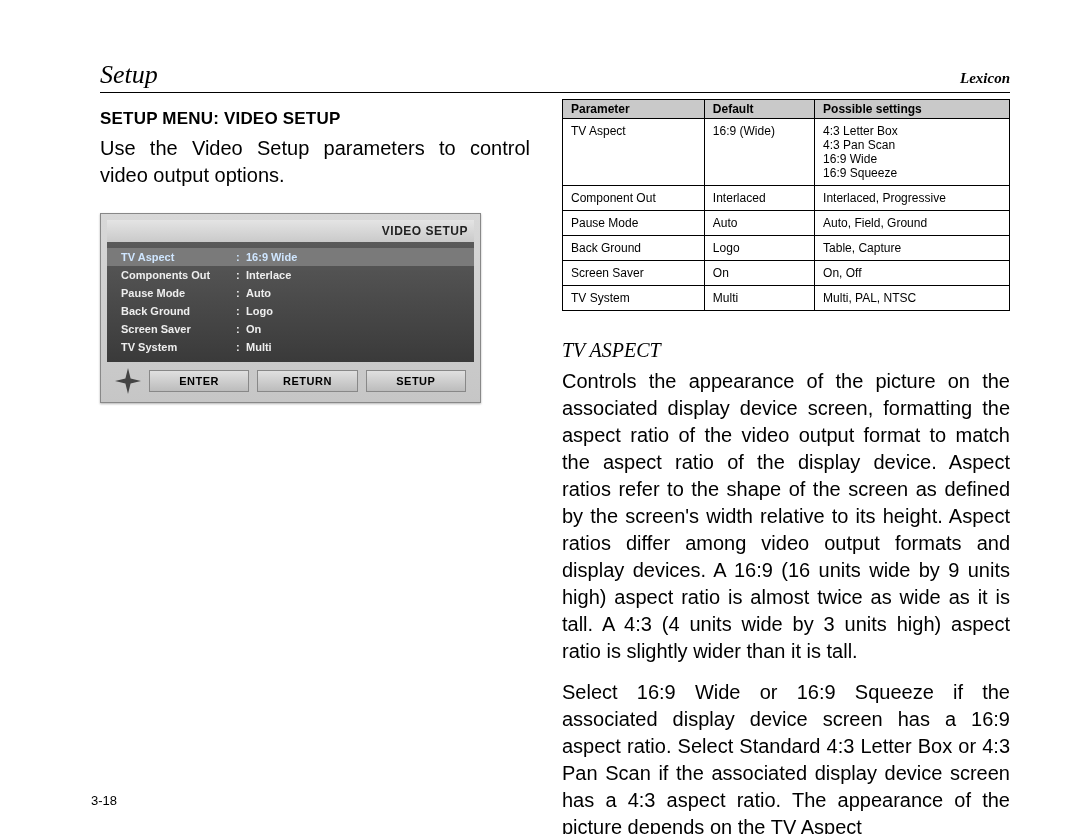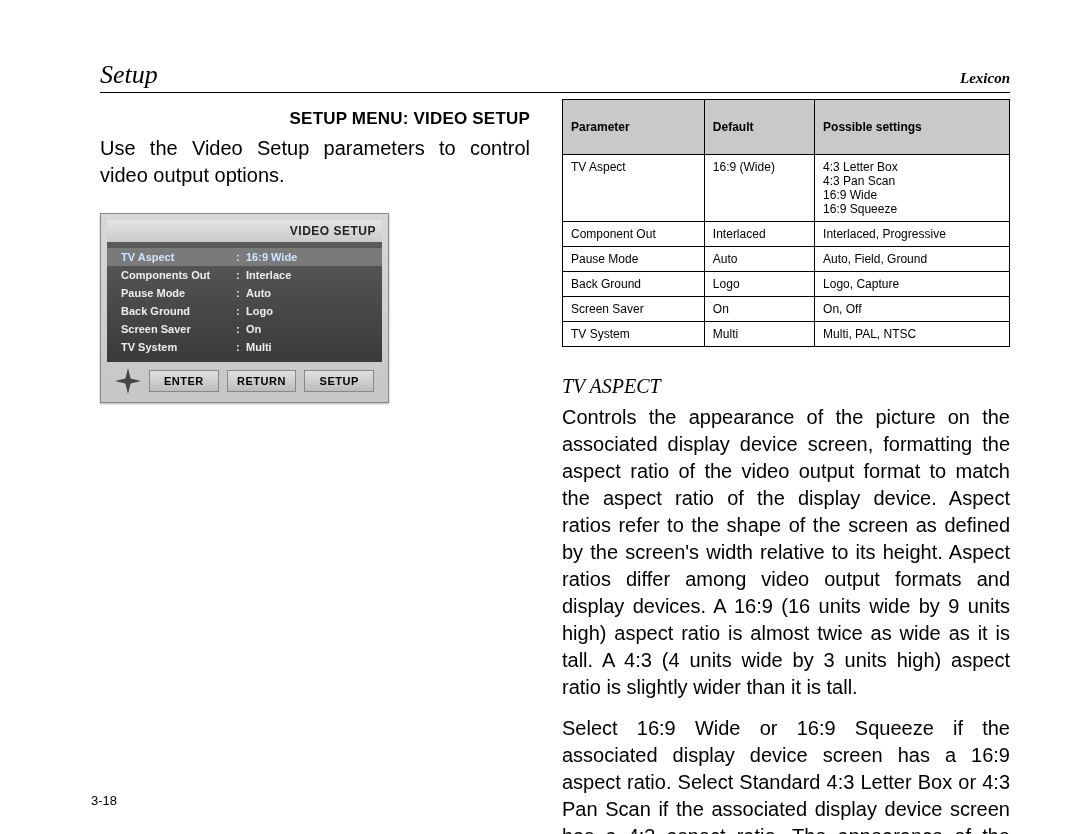--- a/index.html
+++ b/index.html
@@ -38,21 +38,20 @@
     gap: 32px;
   }
   .left-col { width: 430px; }
   .right-col { flex: 1; }
   .section-title {
     font-weight: bold;
     font-size: 17px;
     margin-top: 10px;
     margin-bottom: 6px;
     letter-spacing: 0.2px;
-    text-align: right;
   }
   .body-text {
     font-size: 20px;
     line-height: 1.35;
     text-align: justify;
   }
   .table-caption {
     font-weight: bold;
     font-size: 14px;
     margin-top: 10px;
@@ -60,21 +59,21 @@
   }
   table.param {
     width: 100%;
     border-collapse: collapse;
     font-size: 12px;
   }
   table.param th {
     background: #c9c9c9;
     font-weight: bold;
     text-align: left;
-    padding: 20px 8px;
+    padding: 2px 8px;
     border: 1px solid #000;
   }
   table.param td {
     border: 1px solid #000;
     padding: 5px 8px;
     vertical-align: top;
     white-space: pre-line;
   }
   .subsection-title {
     font-style: italic;
@@ -86,21 +85,21 @@
   }
   .para { margin-bottom: 14px; }
   .page-num {
     position: absolute;
     bottom: 26px;
     left: 91px;
     font-size: 13px;
   }
   
   .osd-frame {
-    width: 289px;
+    width: 381px;
     margin-top: 24px;
     background: linear-gradient(#d8d8d8, #c6c6c6);
     border: 1px solid #888;
     box-shadow: 0 1px 2px rgba(0,0,0,0.3);
     padding: 6px 6px 8px 6px;
   }
   .osd-title-bar {
     text-align: right;
     font-size: 12px;
     font-weight: bold;
@@ -234,21 +233,21 @@
               <td>Interlaced, Progressive</td>
             </tr>
             <tr>
               <td>Pause Mode</td>
               <td>Auto</td>
               <td>Auto, Field, Ground</td>
             </tr>
             <tr>
               <td>Back Ground</td>
               <td>Logo</td>
-              <td>Logo, Capture</td>
+              <td>Table, Capture</td>
             </tr>
             <tr>
               <td>Screen Saver</td>
               <td>On</td>
               <td>On, Off</td>
             </tr>
             <tr>
               <td>TV System</td>
               <td>Multi</td>
               <td>Multi, PAL, NTSC</td>

